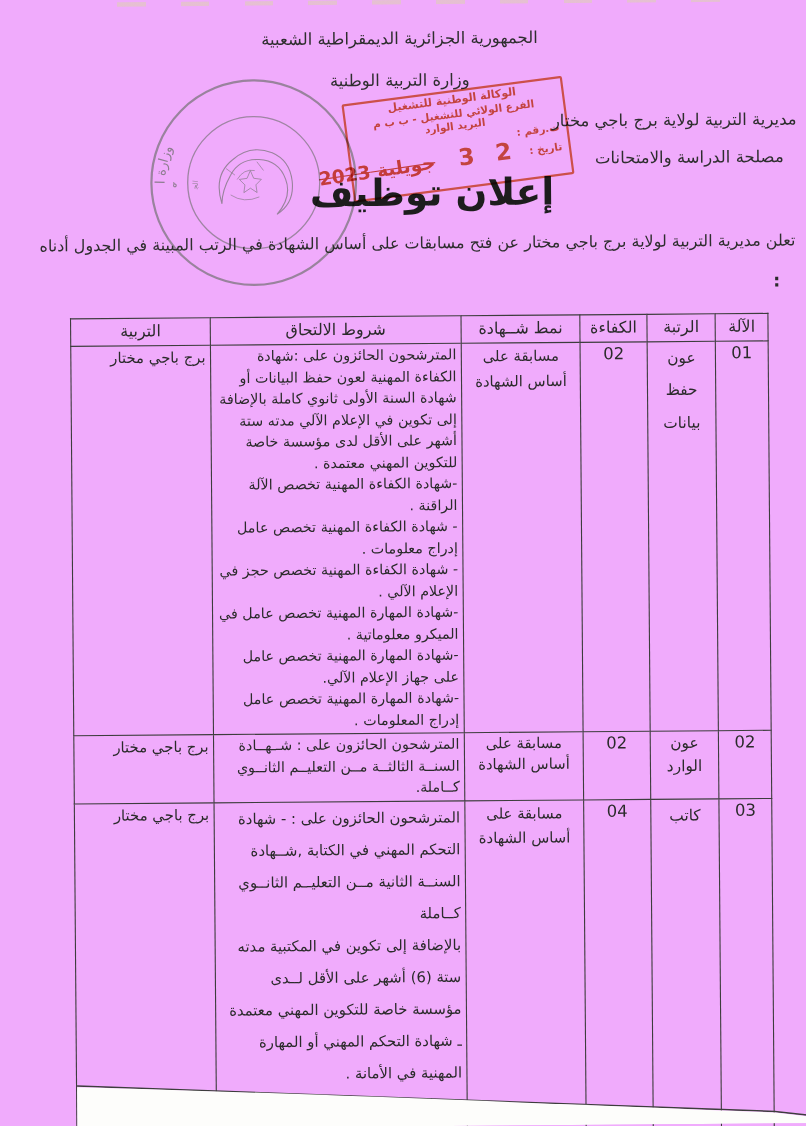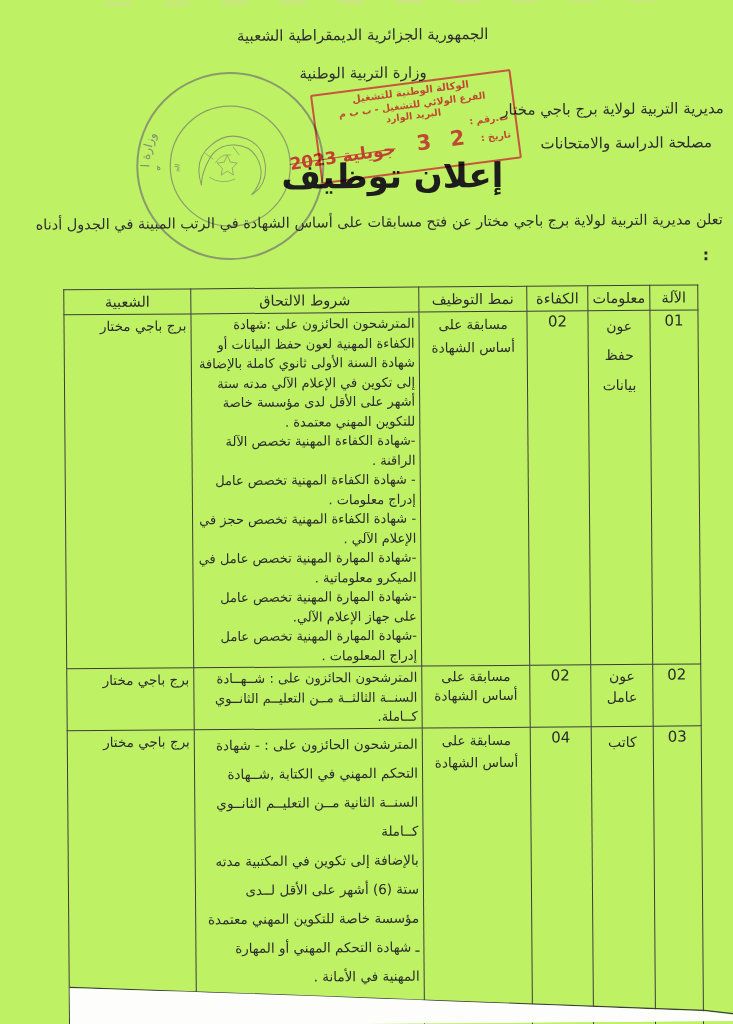--- a/index.html
+++ b/index.html
@@ -1,20 +1,20 @@
 <!DOCTYPE html>
 <html lang="ar" dir="rtl"><head>
 <meta charset="utf-8">
 <style>
   * { margin:0; padding:0; box-sizing:border-box; }
   html,body { background:#e8e8e8; }
   body { font-family:"DejaVu Sans", sans-serif; }
   .page {
     position:relative; width:733px; height:1024px; margin:0 auto;
-    background:#bef264; overflow:hidden; color:#2b2b2b; direction:rtl;
+    background:#f0abfc; overflow:hidden; color:#2b2b2b; direction:rtl;
   }
   .scan { position:absolute; inset:0; transform:rotate(-0.45deg); transform-origin:50% 50%; }
 
   
   .top-marks { position:absolute; left:110px; top:0; width:560px; height:4px;
     background:repeating-linear-gradient(90deg,#d9d9a0 0 26px, transparent 26px 58px);
     opacity:.45; }
 
   .hline { position:absolute; font-size:15px; color:#2e2e2e; white-space:nowrap; }
   .center-line { left:0; right:0; text-align:center; }
@@ -136,25 +136,25 @@
           <col style="width:48px">
             <col style="width:62px">
             <col style="width:61px">
           <col style="width:108px">
             <col style="width:228px">
             <col style="width:127px">
         </colgroup>
         <tbody>
             <tr class="hdr">
           <th>الآلة</th>
-          <th>معلومات</th>
+          <th>الرتبة</th>
           <th>الكفاءة</th>
-          <th>نمط التوظيف</th>
+          <th>نمط شــهادة</th>
           <th>شروط الالتحاق</th>
-          <th>الشعبية</th>
+          <th>التربية</th>
         </tr>
 
         <tr class="row1">
           <td class="num">01</td>
           <td class="rank pt96">عون حفظ بيانات</td>
           <td class="pos">02</td>
           <td class="mode pt54">مسابقة على أساس الشهادة</td>
           <td class="cond">
             <div>المترشحون الحائزون على :شهادة الكفاءة المهنية لعون حفظ البيانات أو شهادة السنة الأولى ثانوي كاملة بالإضافة إلى تكوين في الإعلام الآلي مدته ستة أشهر على الأقل لدى مؤسسة خاصة للتكوين المهني معتمدة .</div>
             <div>-شهادة الكفاءة المهنية تخصص الآلة الراقنة .</div>
@@ -162,21 +162,21 @@
             <div>- شهادة الكفاءة المهنية تخصص حجز في الإعلام الآلي .</div>
             <div>-شهادة المهارة المهنية تخصص عامل في الميكرو معلوماتية .</div>
             <div>-شهادة المهارة المهنية تخصص عامل على جهاز الإعلام الآلي.</div>
             <div>-شهادة المهارة المهنية تخصص عامل إدراج المعلومات .</div>
           </td>
           <td class="muni pt58">برج باجي مختار</td>
         </tr>
 
         <tr class="row2">
           <td class="num v-mid">02</td>
-          <td class="rank v-mid" style="line-height:1.5;">عون عامل</td>
+          <td class="rank v-mid" style="line-height:1.5;">عون الوارد</td>
           <td class="pos v-mid">02</td>
           <td class="mode v-mid" style="line-height:1.4;">مسابقة على أساس الشهادة</td>
           <td class="cond v-mid">
             <div>المترشحون الحائزون على : شــهــادة السنــة الثالثــة مــن التعليــم الثانــوي كــاملة.</div>
           </td>
           <td class="muni v-mid">برج باجي مختار</td>
         </tr>
 
         <tr class="row3">
           <td class="num">03</td>

